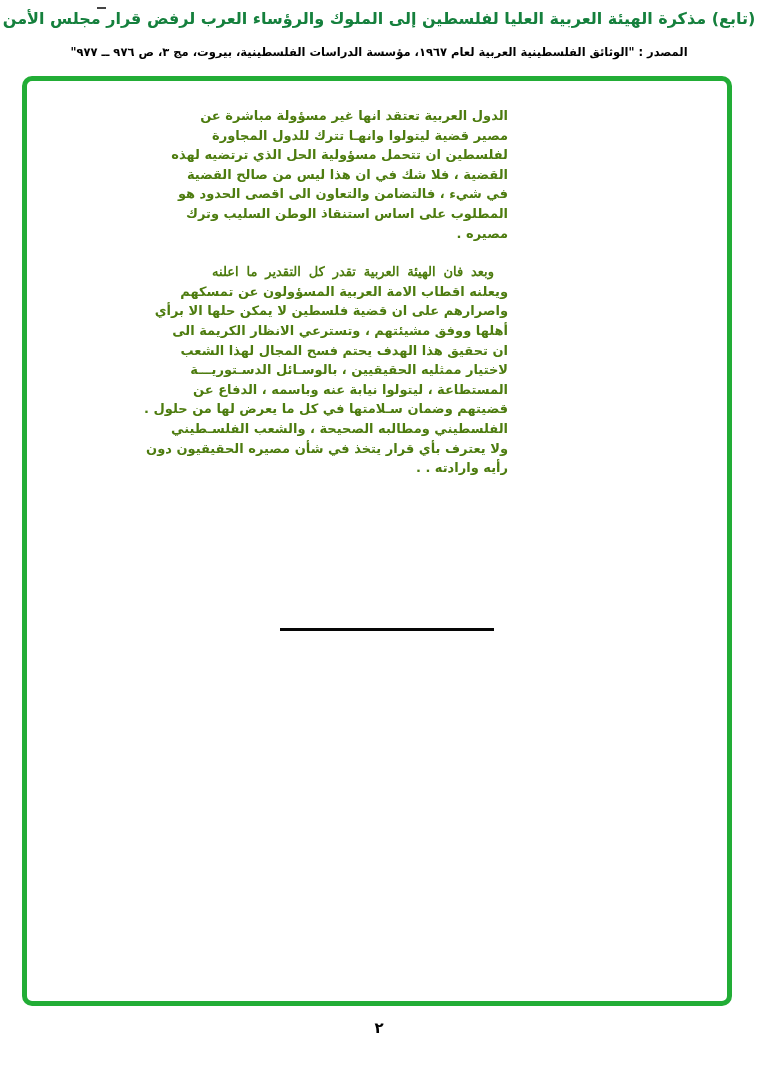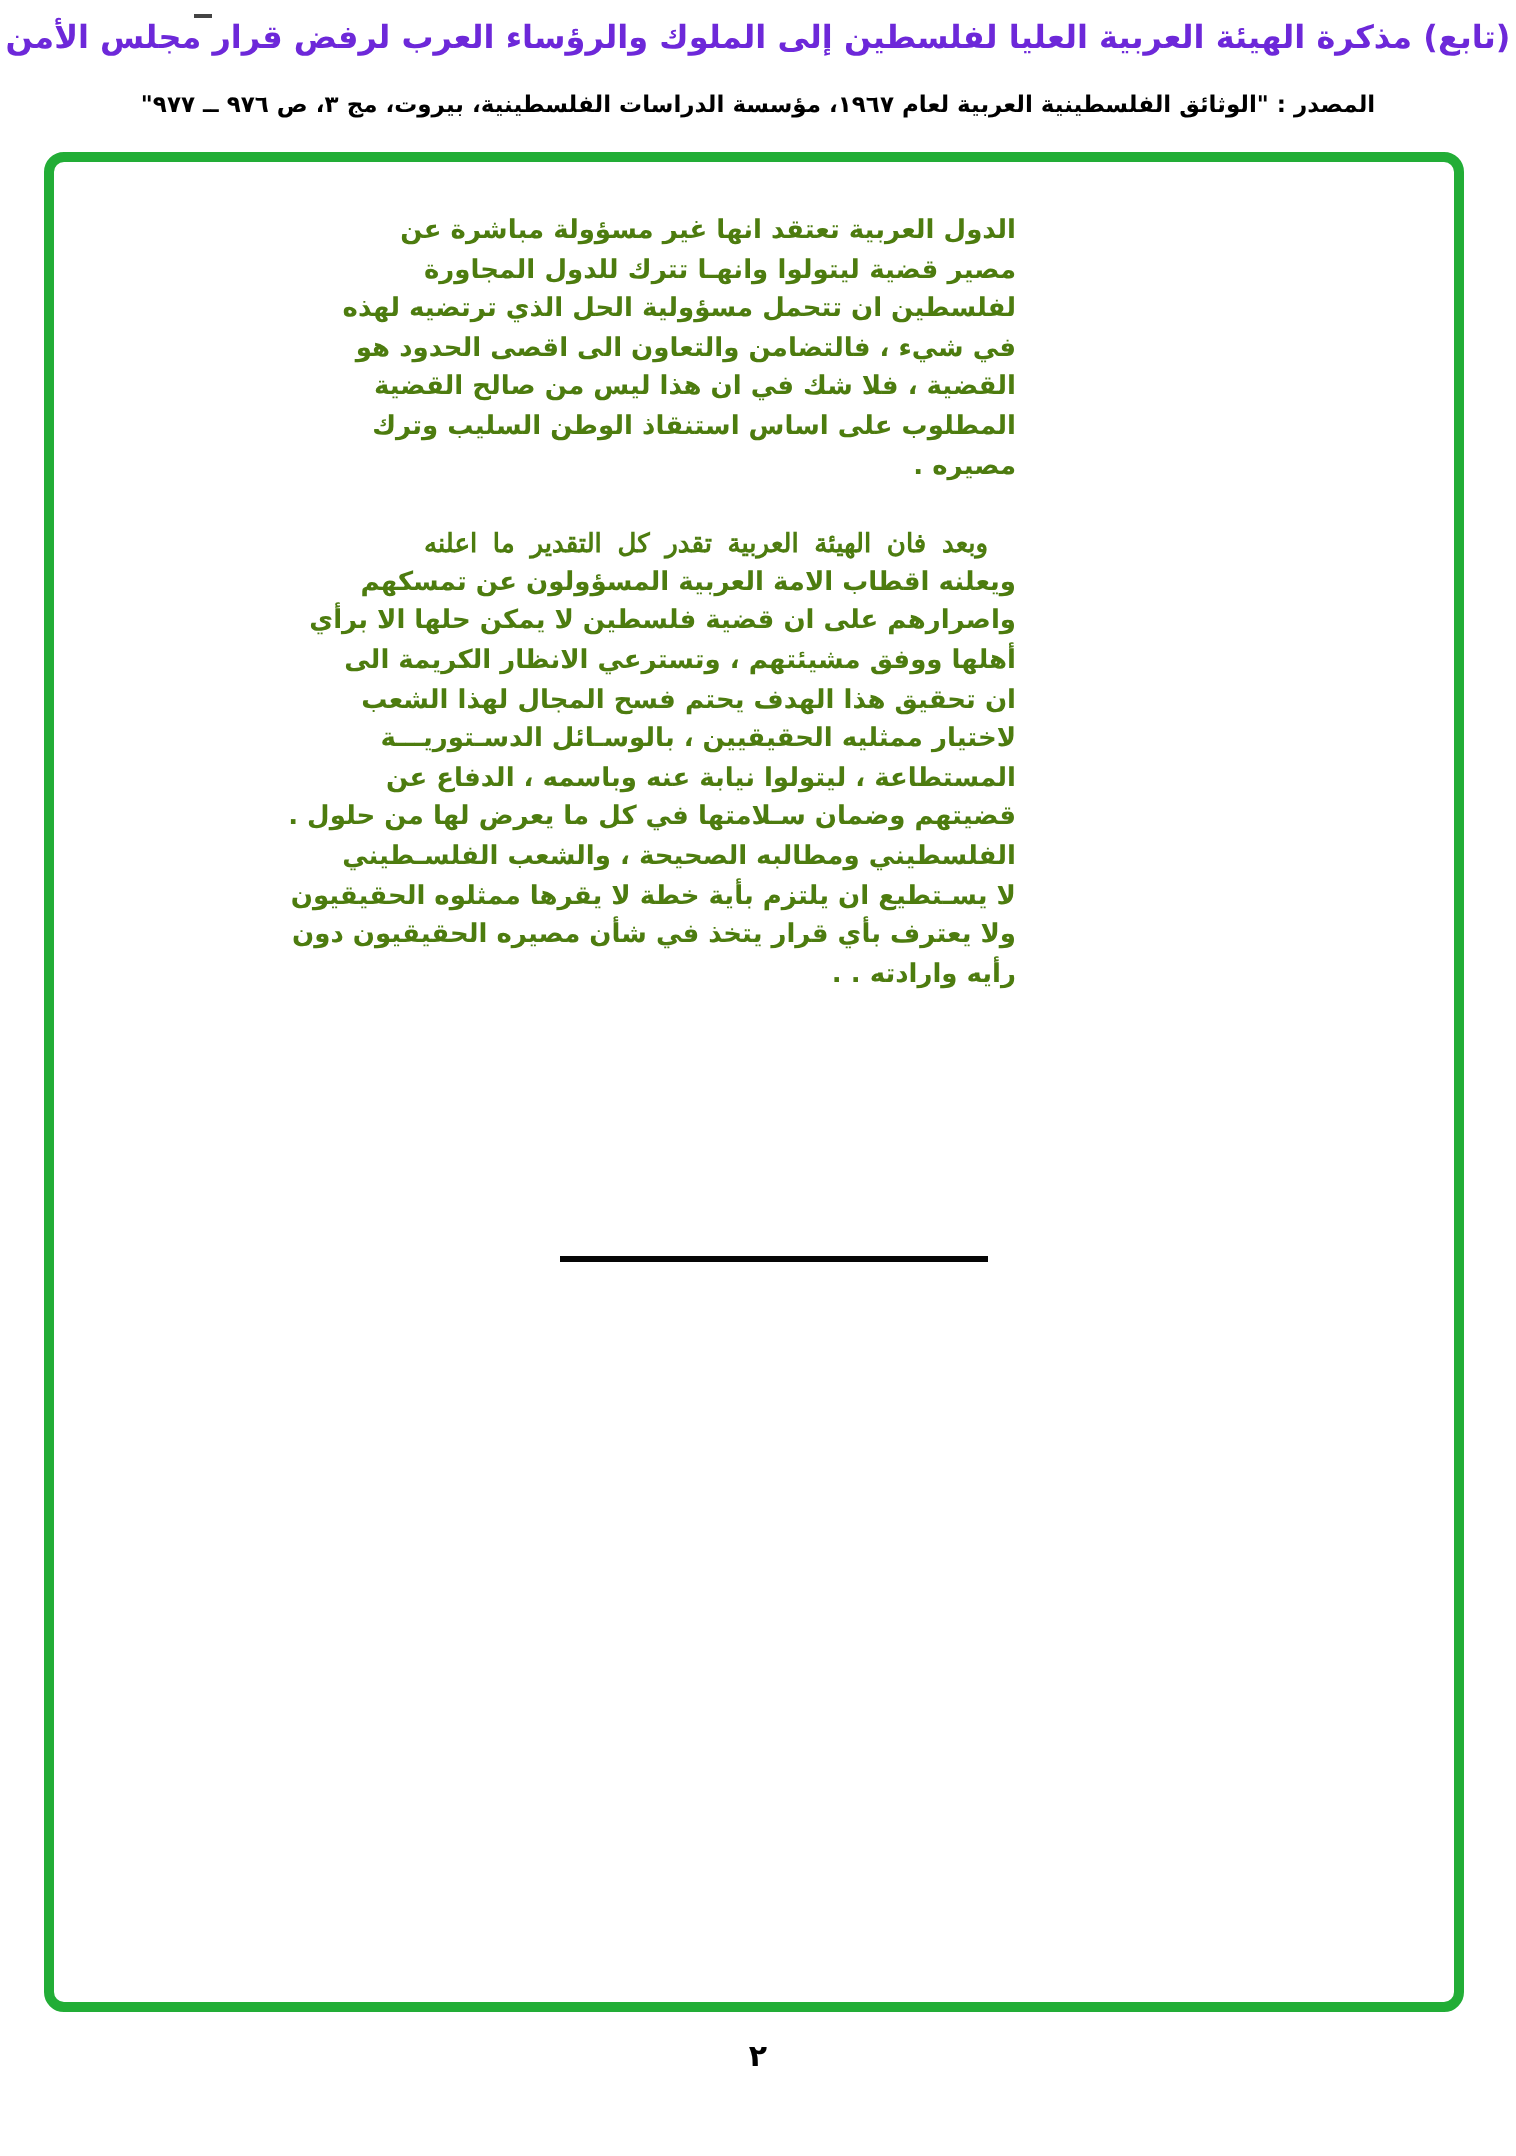--- a/index.html
+++ b/index.html
@@ -11,21 +11,21 @@
     color: #111111;
     overflow: hidden;
   }
   .dash-mark {
     position: absolute; left: 97px; top: 7px;
     width: 9px; height: 2px; background: #444444;
   }
   .header-title {
     position: absolute; top: 9px; left: 0; right: 0;
     text-align: center; direction: rtl;
-    font-size: 16px; font-weight: bold; color: #6d28d9;
+    font-size: 16px; font-weight: bold; color: #15803d;
     white-space: nowrap;
   }
   .header-source {
     position: absolute; top: 45px; left: 0; right: 0;
     text-align: center; direction: rtl;
     font-size: 11.5px; font-weight: bold; color: #000000;
     white-space: nowrap;
   }
   .scan-frame {
     position: absolute; left: 22px; top: 76px;
@@ -67,36 +67,35 @@
 <div class="header-title">(تابع) مذكرة الهيئة العربية العليا لفلسطين إلى الملوك والرؤساء العرب لرفض قرار مجلس الأمن</div>
 <div class="header-source">المصدر : "الوثائق الفلسطينية العربية لعام ١٩٦٧، مؤسسة الدراسات الفلسطينية، بيروت، مج ٣، ص ٩٧٦ ــ ٩٧٧"</div>
 
 <div class="scan-frame"></div>
 
 <div class="text-block">
   <div class="para">
     <div class="line">الدول العربية تعتقد انها غير مسؤولة مباشرة عن</div>
     <div class="line">مصير قضية ليتولوا وانهـا تترك للدول المجاورة</div>
     <div class="line">لفلسطين ان تتحمل مسؤولية الحل الذي ترتضيه لهذه</div>
+    <div class="line">القضية ، فلا شك في ان هذا ليس من صالح القضية</div>
     <div class="line">في شيء ، فالتضامن والتعاون الى اقصى الحدود هو</div>
-    <div class="line">القضية ، فلا شك في ان هذا ليس من صالح القضية</div>
     <div class="line">المطلوب على اساس استنقاذ الوطن السليب وترك</div>
     <div class="line last">مصيره .</div>
   </div>
   <div class="para">
     <div class="line first-indent">وبعد فان الهيئة العربية تقدر كل التقدير ما اعلنه</div>
     <div class="line">ويعلنه اقطاب الامة العربية المسؤولون عن تمسكهم</div>
     <div class="line">واصرارهم على ان قضية فلسطين لا يمكن حلها الا برأي</div>
     <div class="line">أهلها ووفق مشيئتهم ، وتسترعي الانظار الكريمة الى</div>
     <div class="line">ان تحقيق هذا الهدف يحتم فسح المجال لهذا الشعب</div>
     <div class="line">لاختيار ممثليه الحقيقيين ، بالوسـائل الدسـتوريـــة</div>
     <div class="line">المستطاعة ، ليتولوا نيابة عنه وباسمه ، الدفاع عن</div>
     <div class="line">قضيتهم وضمان سـلامتها في كل ما يعرض لها من حلول .</div>
     <div class="line">الفلسطيني ومطالبه الصحيحة ، والشعب الفلسـطيني</div>
-    <div class="line">لا يسـتطيع ان يلتزم بأية خطة لا يقرها ممثلوه الحقيقيون</div>
     <div class="line">ولا يعترف بأي قرار يتخذ في شأن مصيره الحقيقيون دون</div>
     <div class="line last">رأيه وارادته . .</div>
   </div>
 </div>
 
 <div class="divider-rule"></div>
 
 <div class="page-number">٢</div>
 
 </body></html>

